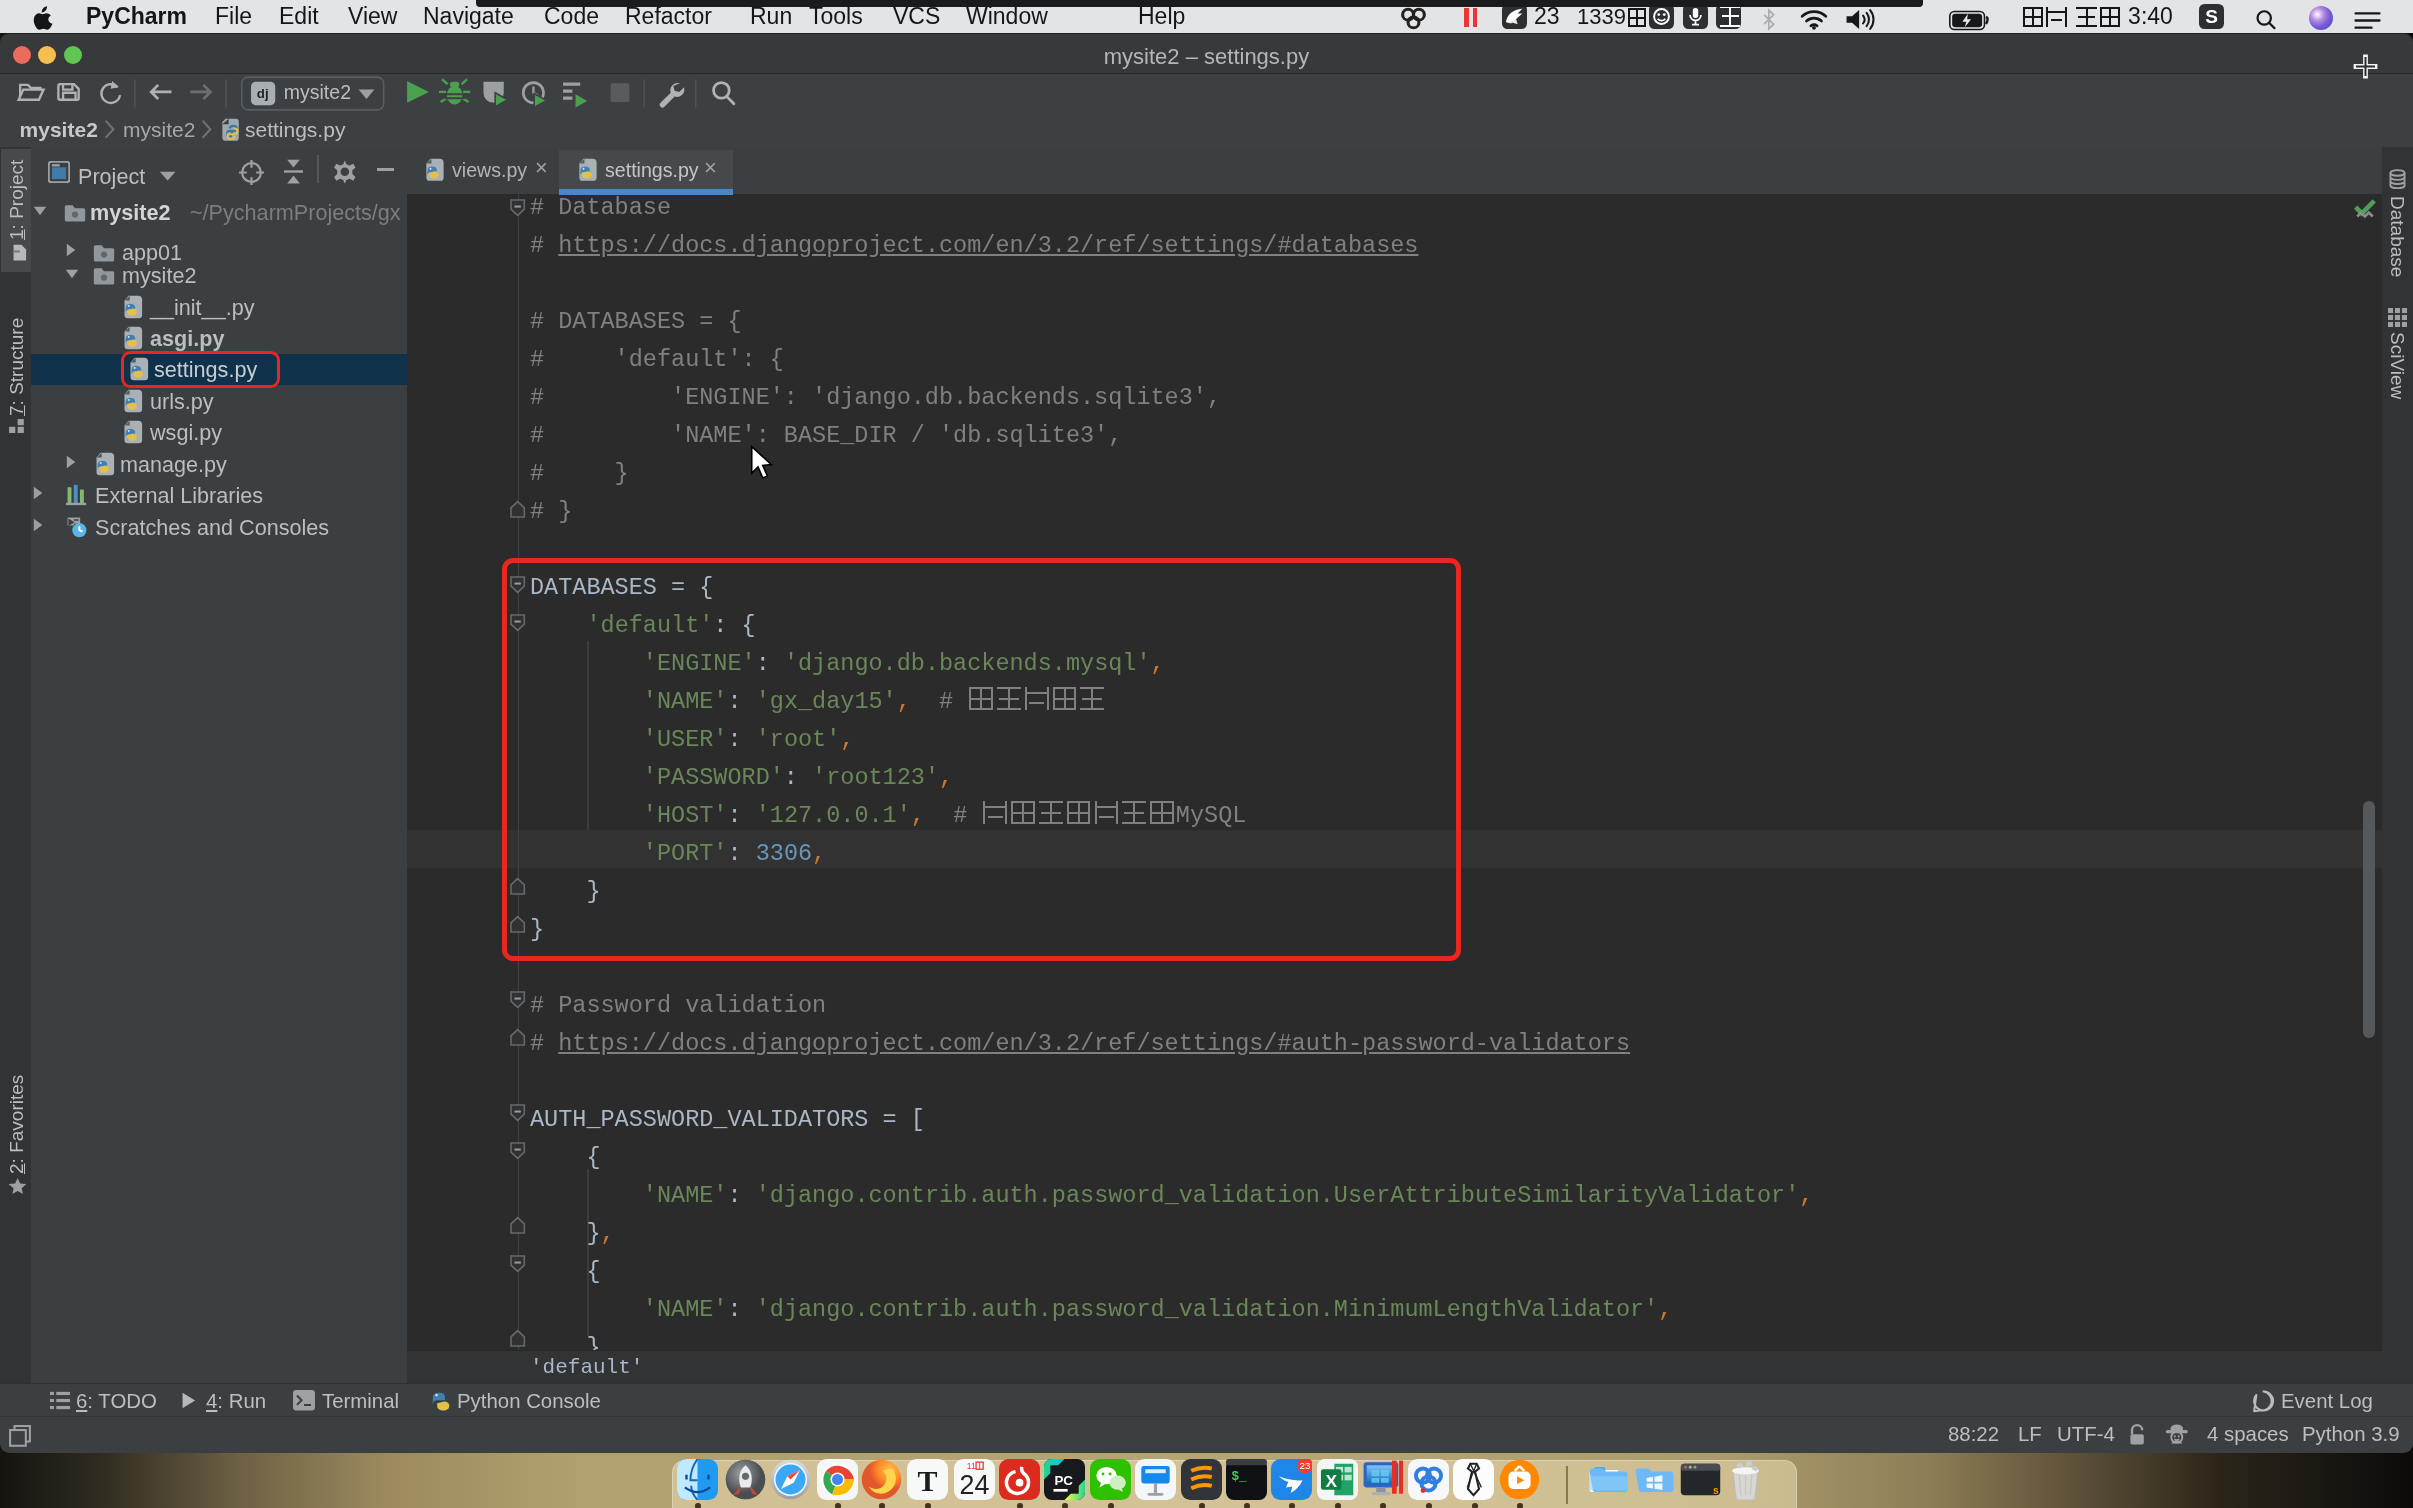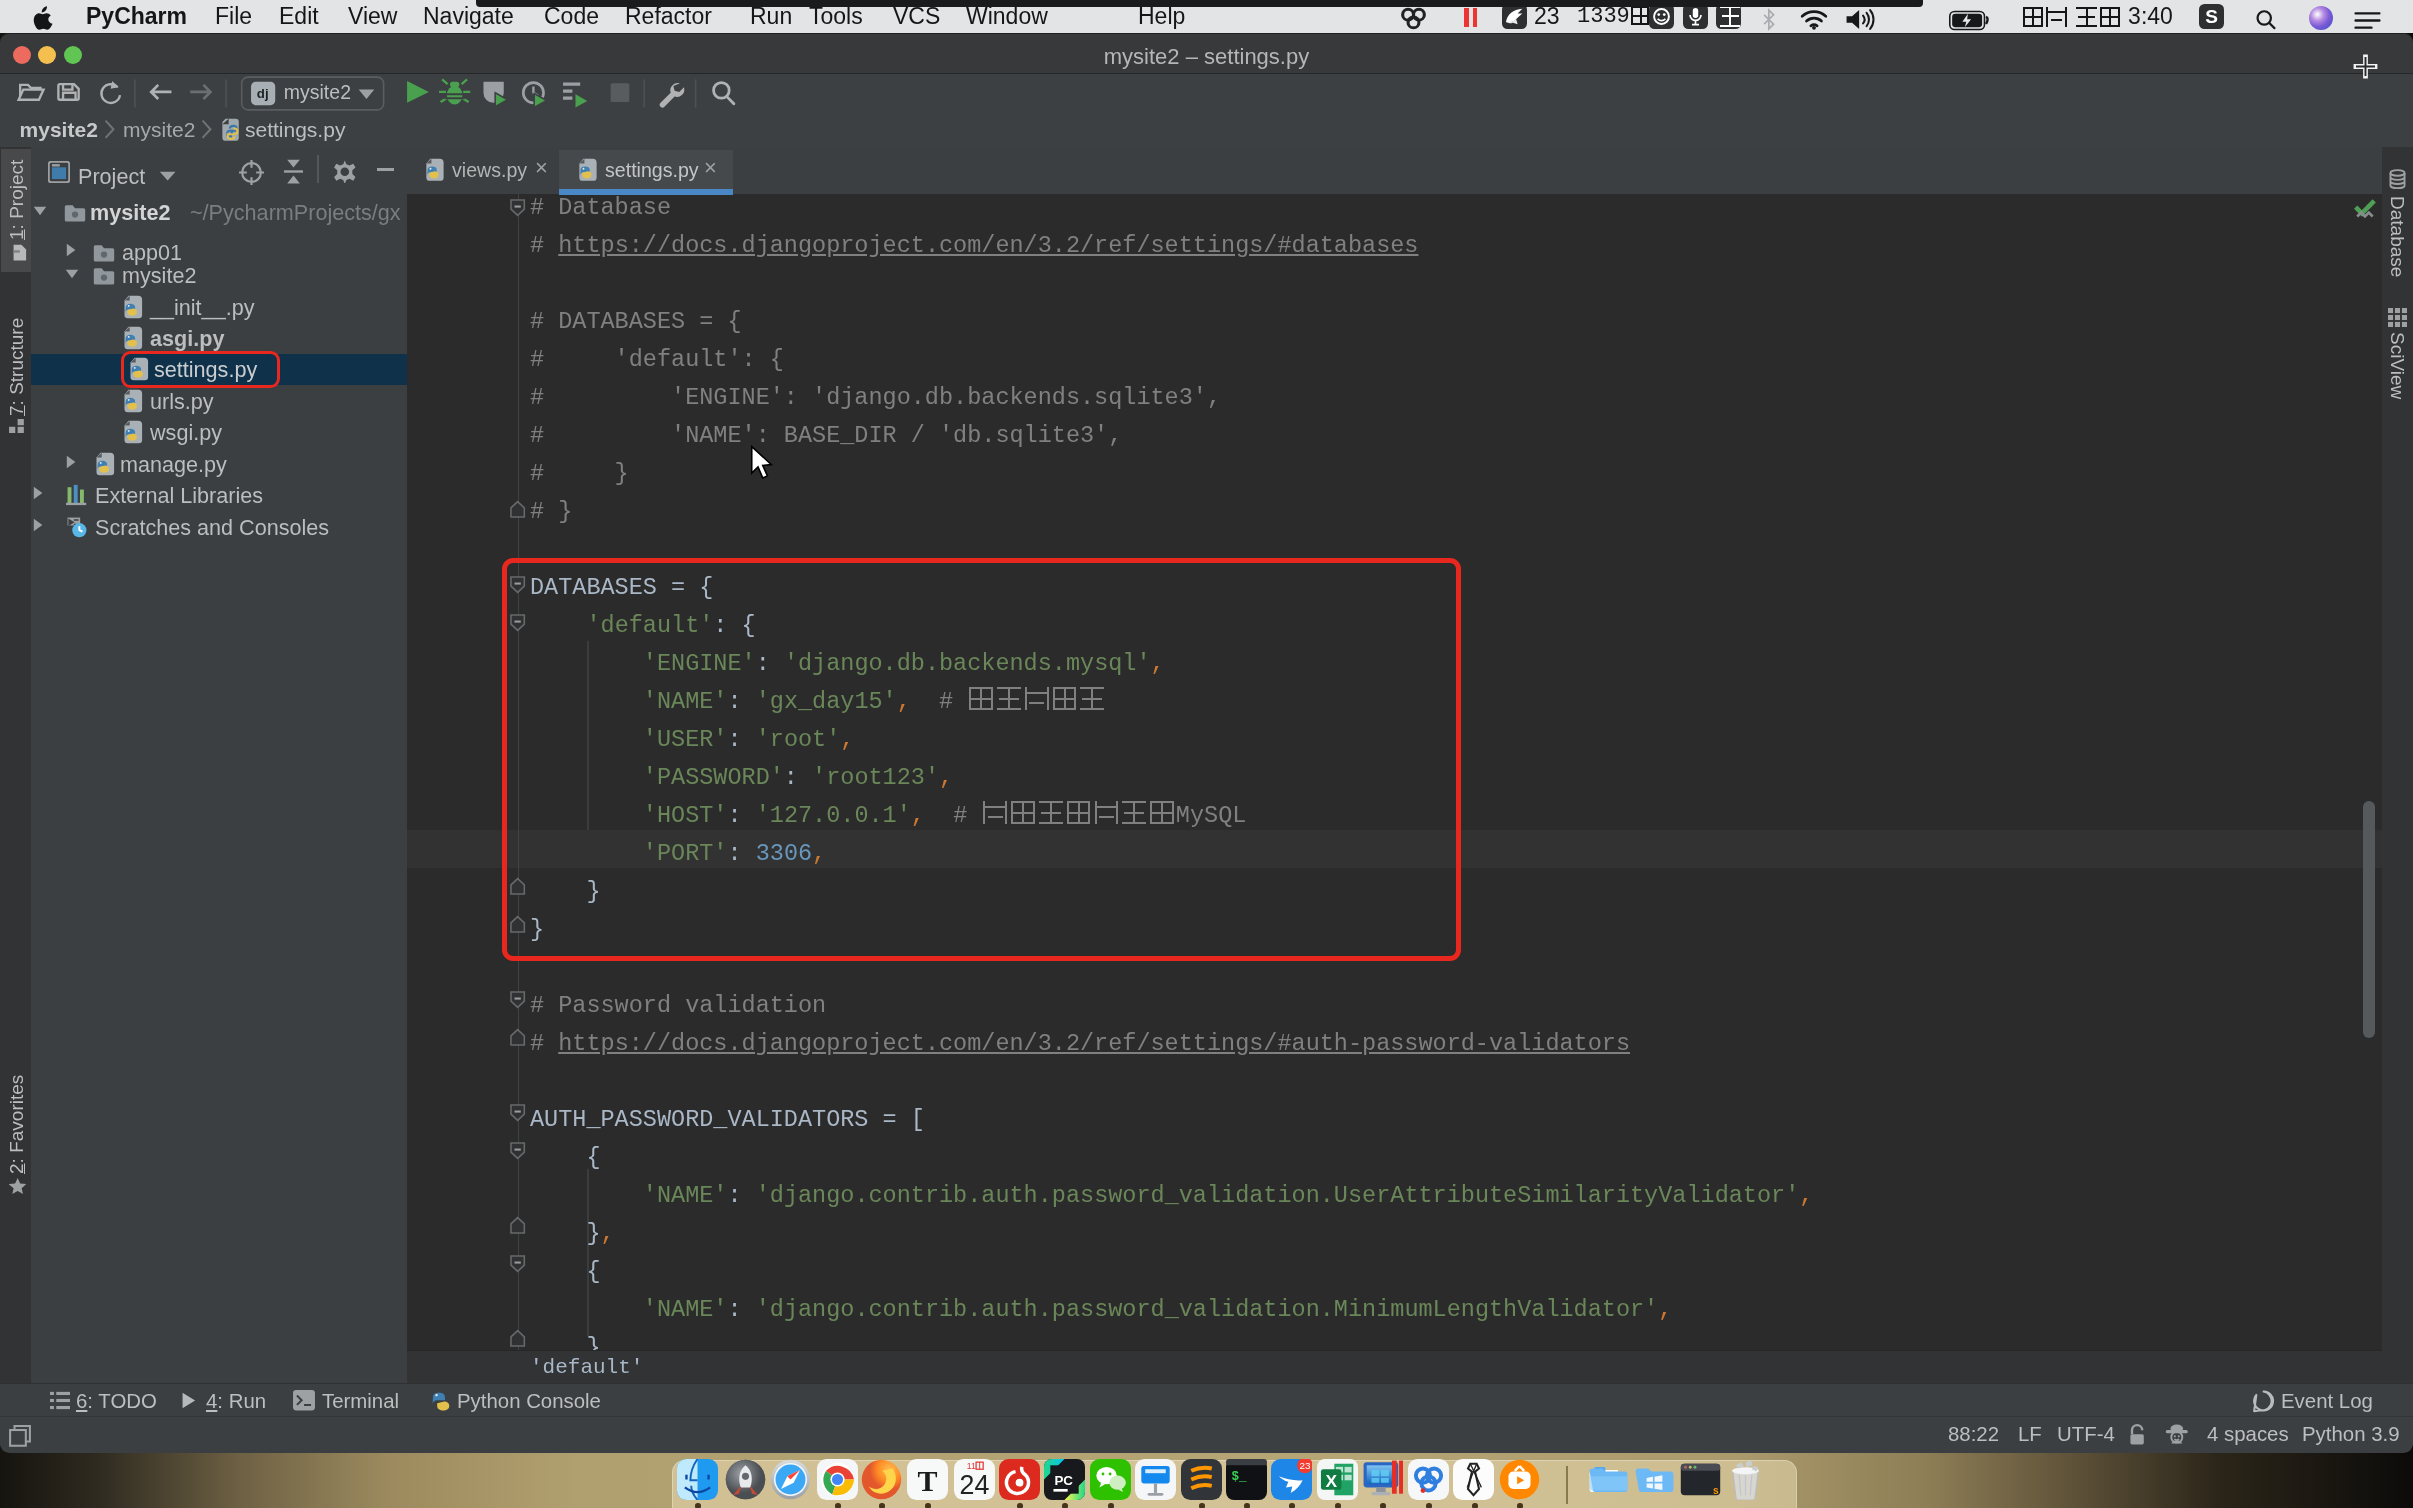--- a/index.html
+++ b/index.html
@@ -82,21 +82,21 @@
         <circle cx="27" cy="11" r="7"></circle>
         <circle cx="20" cy="21" r="7"></circle>
       </g>
     </svg>
 <div class="mi" style="left:1464px;top:6.3px;"><span style="display:inline-block;width:4.7px;height:19px;background:#e33;margin-right:3.9px;"></span><span style="display:inline-block;width:4.7px;height:19px;background:#e33;"></span></div>
 <div class="badge" style="left:1502px;"><svg width="25" height="25" viewBox="0 0 32 32">
         <path fill="#fff" d="M5 23 C7 13 14 7 26 6 L20 12 L26 12 L16 21 C13 23 9 24 5 23 z"></path>
         <path fill="#fff" d="M5 23 C11 24 16 22 18 19 L20 26 L14 24 C11 25 8 25 5 23 z" opacity="0.9"></path>
       </svg></div>
 <div class="mi" style="left:1534px;">23</div>
-<div class="mi" style="left:1577px;font-size:22px;font-family:Liberation Mono, monospace;">1339<span class="cjk mb g1" style="color:#151617;width:18px;height:19px;"></span></div>
+<div class="mi" style="left:1577px;font-size:22px;">1339<span class="cjk mb g1" style="color:#151617;width:18px;height:19px;"></span></div>
 <div class="badge" style="left:1649px;"><svg width="25" height="25" viewBox="0 0 32 32">
         <circle cx="16" cy="16" r="9.5" fill="none" stroke="#fff" stroke-width="2.5"></circle>
         <circle cx="12.5" cy="13.5" r="1.8" fill="#fff"></circle>
         <circle cx="19.5" cy="13.5" r="1.8" fill="#fff"></circle>
         <path d="M11 19 q5 4.5 10 0" stroke="#fff" stroke-width="2.2" fill="none"></path>
       </svg></div>
 <div class="badge" style="left:1683px;"><svg width="25" height="25" viewBox="0 0 32 32">
         <rect x="12.5" y="5" width="7" height="13" rx="3.5" fill="#fff"></rect>
         <path d="M9 14 a7 7 0 0 0 14 0 M16 21 v5 M11.5 26.5 h9" stroke="#fff" stroke-width="2.2" fill="none"></path>
       </svg></div>

